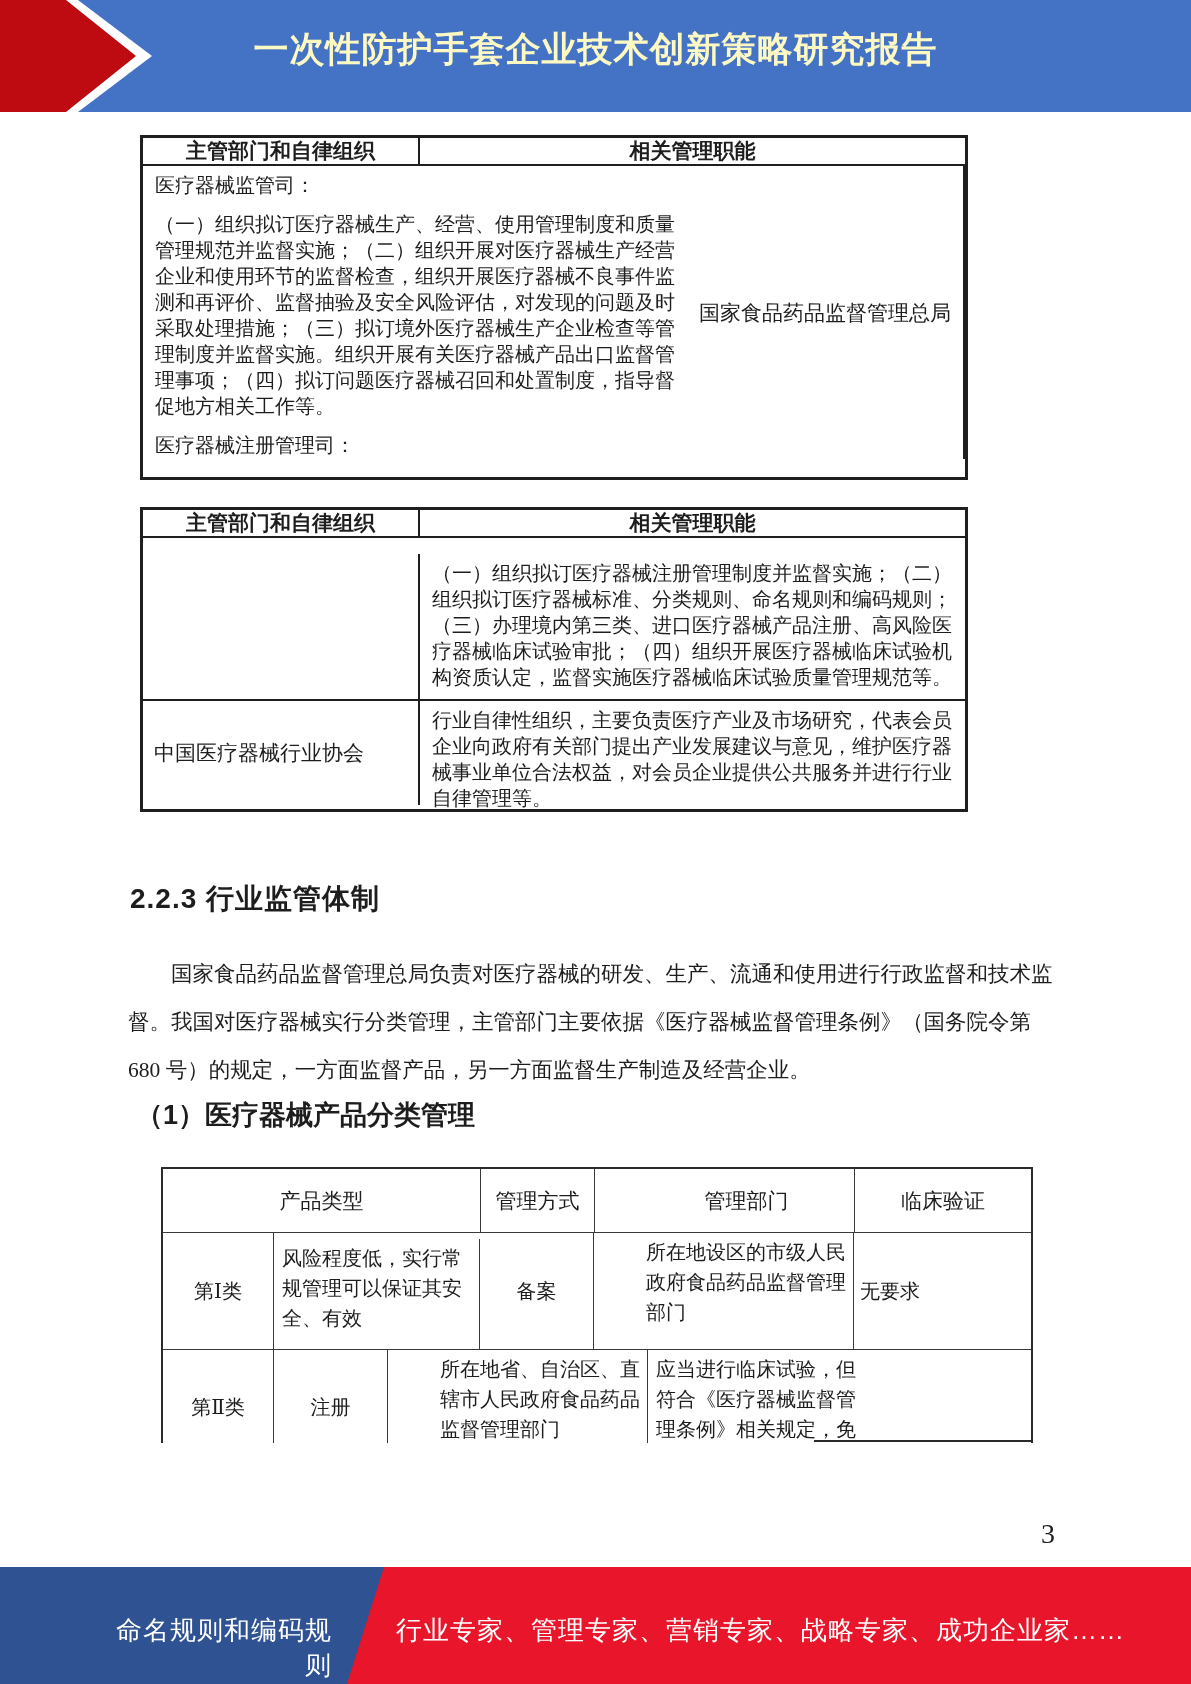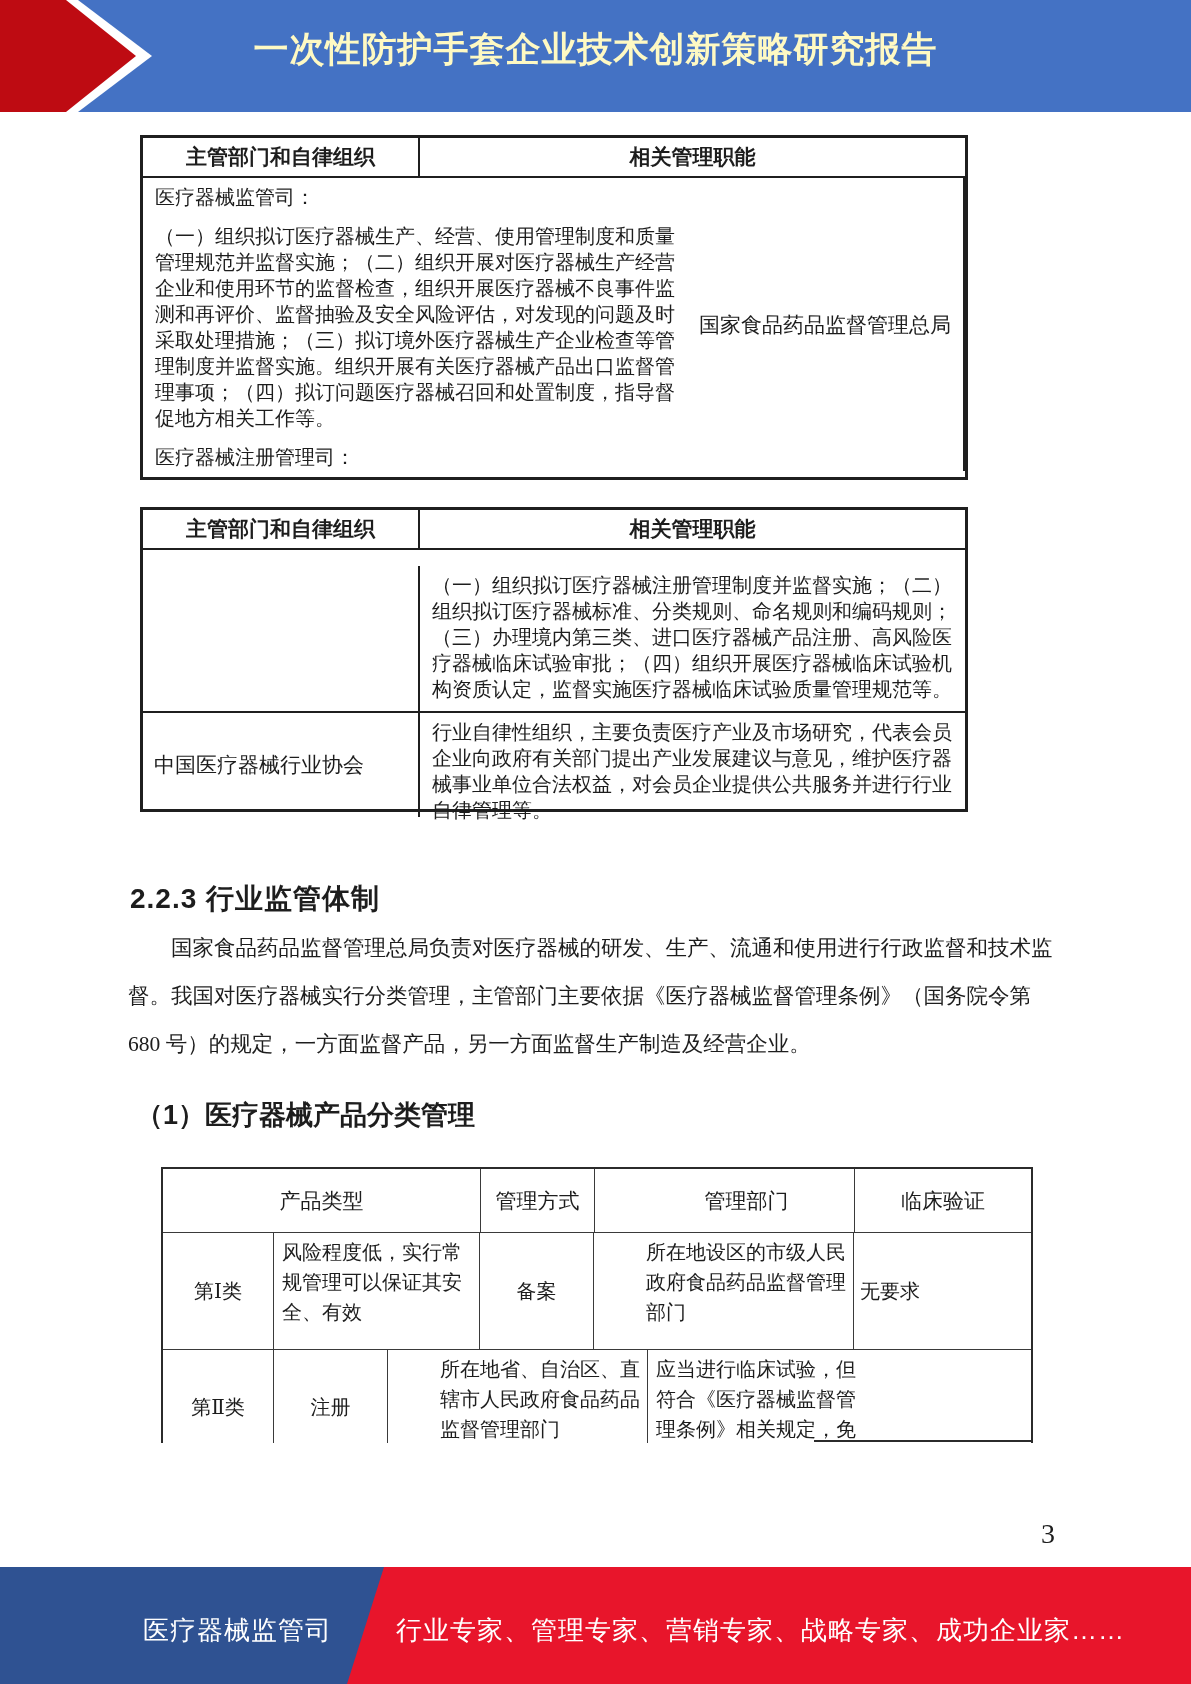--- a/index.html
+++ b/index.html
@@ -21,55 +21,55 @@
   .band .title{font-family:"Liberation Sans","DejaVu Sans",sans-serif;font-weight:bold;
         font-size:35px;color:#fef9c3;letter-spacing:1px;transform:translateY(-7px);}
   .arrow{position:absolute;left:0;top:0;width:160px;height:112px;}
   .arrow-white{fill:#fff;}
   .arrow-red{fill:var(--arrow_red);}
 
   
   .tbl{position:absolute;left:140px;width:828px;border:3px solid var(--line);background:#fff;}
   .tbl1{top:135px;height:345px;}
   .tbl2{top:507px;height:305px;}
-  .tbl-head{display:flex;height:40px;border-bottom:2px solid var(--line);}
+  .tbl-head{display:flex;height:28px;border-bottom:2px solid var(--line);}
   .th{display:flex;align-items:center;justify-content:center;
       font-family:"Liberation Sans","DejaVu Sans",sans-serif;font-weight:bold;font-size:21px;}
   .c1{width:277px;border-right:2px solid var(--line);flex:none;}
   .c2{flex:1;border-radius:11px;}
   .tbl-body{display:flex;height:calc(100% - 46px);}
   .tbl2 .row{display:flex;}
   .tbl2 .row1{height:147px;border-bottom:2px solid var(--line);margin-top:16px;}
   .tbl2 .row2{height:104px;}
   .td{font-size:20px;line-height:26px;}
   .td.orgcell{display:flex;align-items:center;padding-left:11px;font-size:21px;}
   .td.duties{padding:6px 8px 0 12px;}
   .pp{white-space:pre-line;margin:0 0 0 0;}
   .pp + .pp{margin-top:13px;}
 
   
   .sec-heading{position:absolute;left:130px;top:880px;
       font-family:"Liberation Sans","DejaVu Sans",sans-serif;font-weight:bold;font-size:28px;letter-spacing:1px;}
-  .body-par{position:absolute;left:128px;top:924px;width:945px;
+  .body-par{position:absolute;left:128px;top:950px;width:945px;
       font-size:21.5px;line-height:48px;white-space:pre-line;}
   .sub-heading{position:absolute;left:136px;top:1097px;
       font-family:"Liberation Sans","DejaVu Sans",sans-serif;font-weight:bold;font-size:27px;}
 
   
   .t3{position:absolute;left:161px;top:1167px;width:872px;height:276px;
       border:2px solid #2b2b2b;border-bottom:none;overflow:hidden;background:#fff;}
   .t3-row{display:flex;width:100%;}
   .t3-head{height:64px;border-bottom:1px solid #3a3a3a;}
   .t3-r1{height:117px;border-bottom:1px solid #3a3a3a;}
   .t3-r2{height:160px;}
   .t3c{border-right:1px solid #3a3a3a;font-size:20px;line-height:30px;white-space:pre-line;}
   .t3c:last-child{border-right:none;}
   .t3c.ctype{width:318px;flex:none;}
   .t3c.ccls{width:111px;flex:none;}
-  .t3c.cdesc{width:206px;flex:none;}
+  .t3c.cdesc{width:206px;flex:none;margin-top:6px;}
   .t3c.cmode{width:114px;flex:none;}
   .t3c.cdept{width:216px;flex:none;margin-left:44px;}
   .t3c.cclin{flex:1;}
   .t3-head .t3c{display:flex;align-items:center;justify-content:center;font-size:21px;}
   .cc{display:flex;align-items:center;justify-content:center;}
   .topal{padding:4px 2px 0 8px;}
   .clin1{display:flex;align-items:center;padding-left:6px;}
   .pt42{padding-top:42px;text-align:center;}
   .t3-cut{position:absolute;left:651px;right:0;top:271px;height:12px;background:#fff;border-top:2px solid #2b2b2b;}
 
@@ -184,16 +184,16 @@
   </section>
 
   <div class="pagenum">3</div>
 
   <footer class="footer">
     <svg viewBox="0 0 1191 117" preserveAspectRatio="none" aria-hidden="true">
       <rect x="0" y="0" width="1191" height="117" fill="var(--footer_red)"></rect>
       <polygon points="0,0 384,0 347,117 0,117" fill="var(--footer_blue)"></polygon>
     </svg>
   </footer>
-  <div class="f-left">医疗器械监管司</div>
+  <div class="f-left">命名规则和编码规则</div>
   <div class="f-right">行业专家、管理专家、营销专家、战略专家、成功企业家……</div>
 
 </div>
 
 </body></html>

